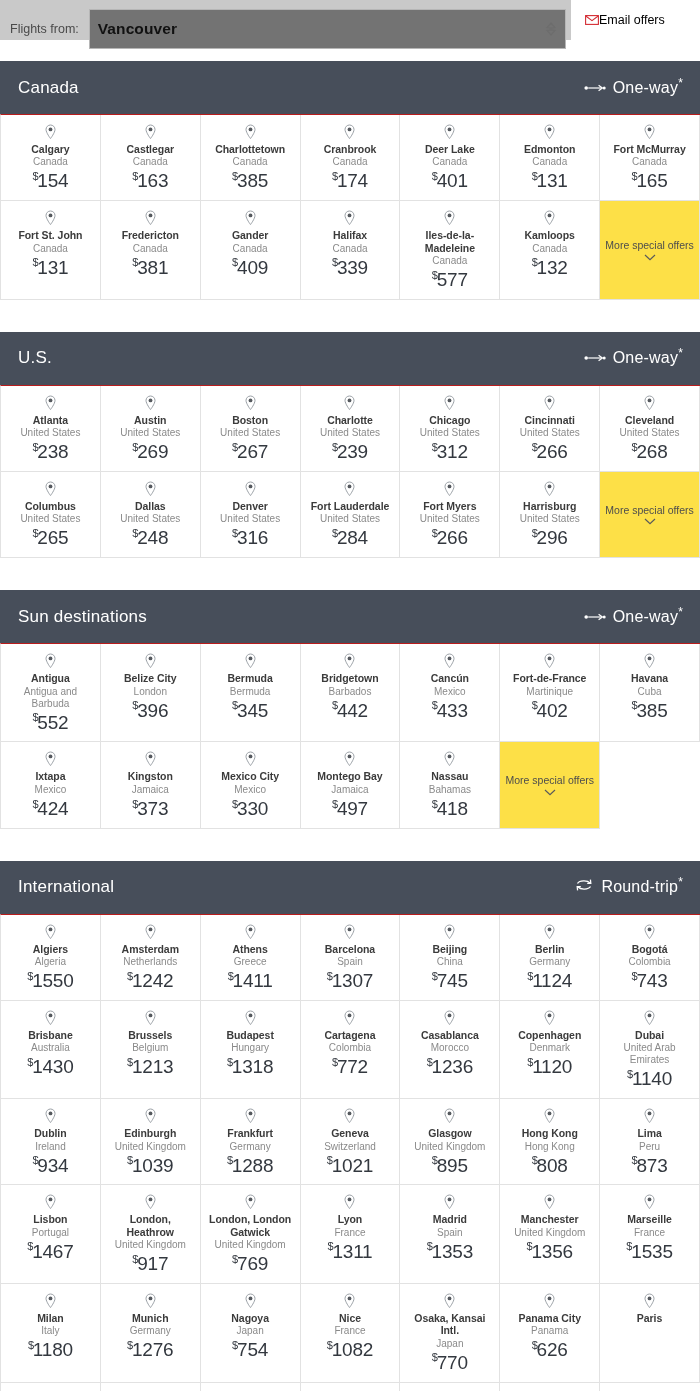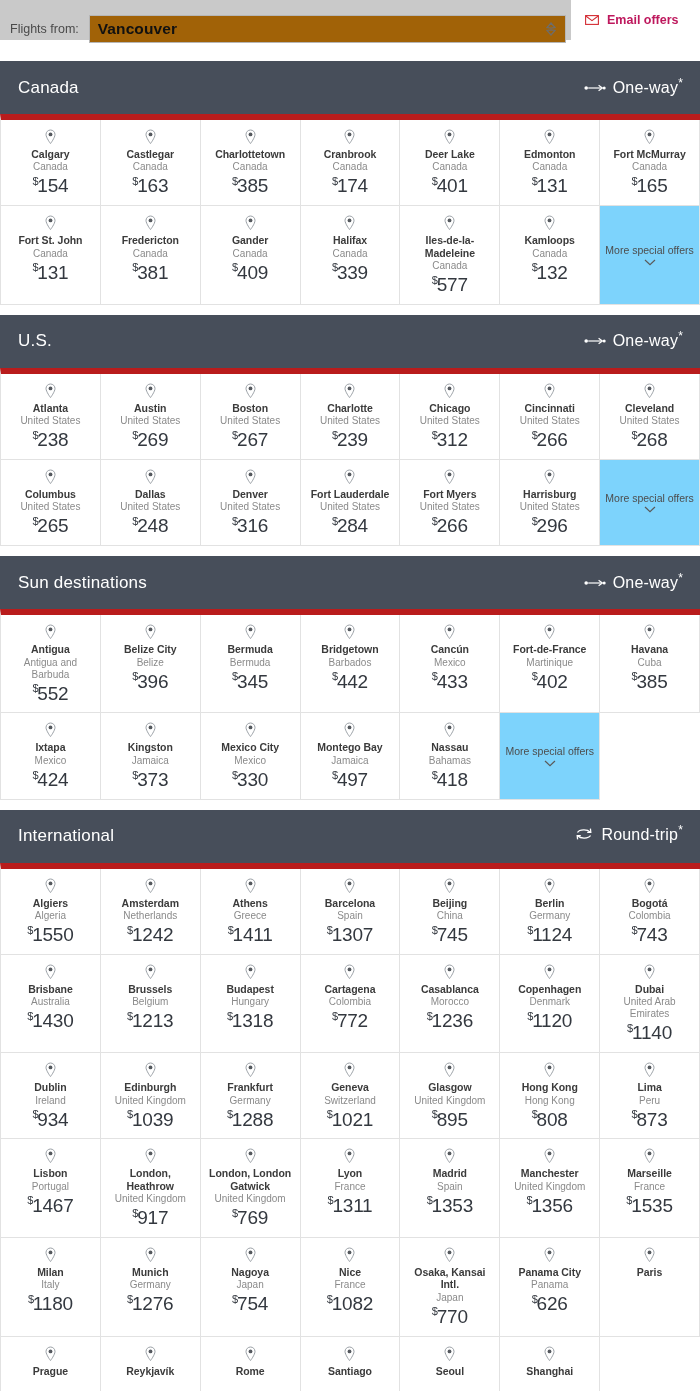--- a/index.html
+++ b/index.html
@@ -22,22 +22,22 @@
   .topbar-wrap { display: flex; align-items: center; width: 700px; height: 40px; }
   .flights-from-label {
     font-size: 12.5px;
     color: #4a4a4a;
     margin-right: 10px;
     white-space: nowrap;
   }
   .select-shell {
     position: relative;
     flex: 1;
-    height: 28px;
-    background: #a16207;
+    height: 40px;
+    background: #737373;
     border: 1px solid #b6b6b6;
     display: flex;
     align-items: center;
     margin-right: 5px;
   }
   .select-value {
     font-size: 15.5px;
     color: #111;
     font-weight: 700;
     padding-left: 8px;
@@ -47,69 +47,69 @@
     position: absolute;
     right: 8px;
     top: 50%;
     transform: translateY(-50%);
     width: 12px; height: 16px;
     color: #6d6d6d;
   }
   .email-offers {
     display: flex;
     align-items: center;
-    gap: 8px;
+    gap: 0;
     margin-left: 14px;
-    color: #be185d;
+    color: #000000;
     font-size: 12.5px;
-    font-weight: 700;
+    font-weight: 400;
     white-space: nowrap;
     text-decoration: none;
     cursor: pointer;
   }
   .email-offers .env { display: flex; align-items: center; }
 
   
-  .section { margin-top: 10px; }
+  .section { margin-top: 32px; }
   .section:first-of-type { margin-top: 21px; }
 
   .section-header {
     background: #474e5a;
     height: 53px;
     display: flex;
     align-items: center;
     justify-content: space-between;
     padding: 0 17px 0 18px;
   }
   .section-title {
     color: #ffffff;
     font-size: 17px;
     font-weight: 400;
     letter-spacing: .2px;
   }
   .trip-type {
     color: #ffffff;
     font-size: 16px;
     display: flex;
-    align-items: flex-start;
+    align-items: center;
     gap: 7px;
     letter-spacing: .2px;
   }
   .trip-type .tt-label { position: relative; }
   .trip-type .tt-star {
     font-size: 12px;
     vertical-align: super;
     line-height: 0;
   }
 
   
   .grid {
     display: grid;
     grid-template-columns: repeat(7, 1fr);
-    border-top: 6px solid #b91c1c;
+    border-top: 1px solid #b91c1c;
     border-left: 1px solid #e2e2e2;
     background: #fff;
   }
   .cell {
     border-right: 1px solid #e2e2e2;
     border-bottom: 1px solid #e2e2e2;
     min-height: 75px;
     padding: 9px 4px 8px;
     display: flex;
     flex-direction: column;
@@ -141,21 +141,21 @@
     letter-spacing: -.2px;
   }
   .price .cur {
     font-size: 11px;
     vertical-align: super;
     line-height: 0;
     margin-right: -1px;
   }
 
   .more-cell {
-    background: #7dd3fc;
+    background: #fde047;
     border-right: 1px solid #e2e2e2;
     border-bottom: 1px solid #e2e2e2;
     display: flex;
     flex-direction: column;
     align-items: center;
     justify-content: center;
     text-align: left;
     cursor: pointer;
     padding: 16px 5px;
   }
@@ -494,21 +494,21 @@
           <span class="city">Antigua</span>
           <span class="country">Antigua and Barbuda</span>
           <span class="price"><span class="cur">$</span><span>552</span></span>
         </div>
         <div class="cell">
           <span class="pin"><svg width="13" height="16" viewBox="0 0 13 16" fill="none">
               <path d="M6.5 1C4 1 2 3 2 5.5C2 8.6 6.5 14.6 6.5 14.6C6.5 14.6 11 8.6 11 5.5C11 3 9 1 6.5 1Z" stroke="#9aa0a6" stroke-width="1"></path>
               <circle cx="6.5" cy="5.4" r="1.9" fill="#55595e"></circle>
             </svg></span>
           <span class="city">Belize City</span>
-          <span class="country">Belize</span>
+          <span class="country">London</span>
           <span class="price"><span class="cur">$</span><span>396</span></span>
         </div>
         <div class="cell">
           <span class="pin"><svg width="13" height="16" viewBox="0 0 13 16" fill="none">
               <path d="M6.5 1C4 1 2 3 2 5.5C2 8.6 6.5 14.6 6.5 14.6C6.5 14.6 11 8.6 11 5.5C11 3 9 1 6.5 1Z" stroke="#9aa0a6" stroke-width="1"></path>
               <circle cx="6.5" cy="5.4" r="1.9" fill="#55595e"></circle>
             </svg></span>
           <span class="city">Bermuda</span>
           <span class="country">Bermuda</span>
           <span class="price"><span class="cur">$</span><span>345</span></span>

